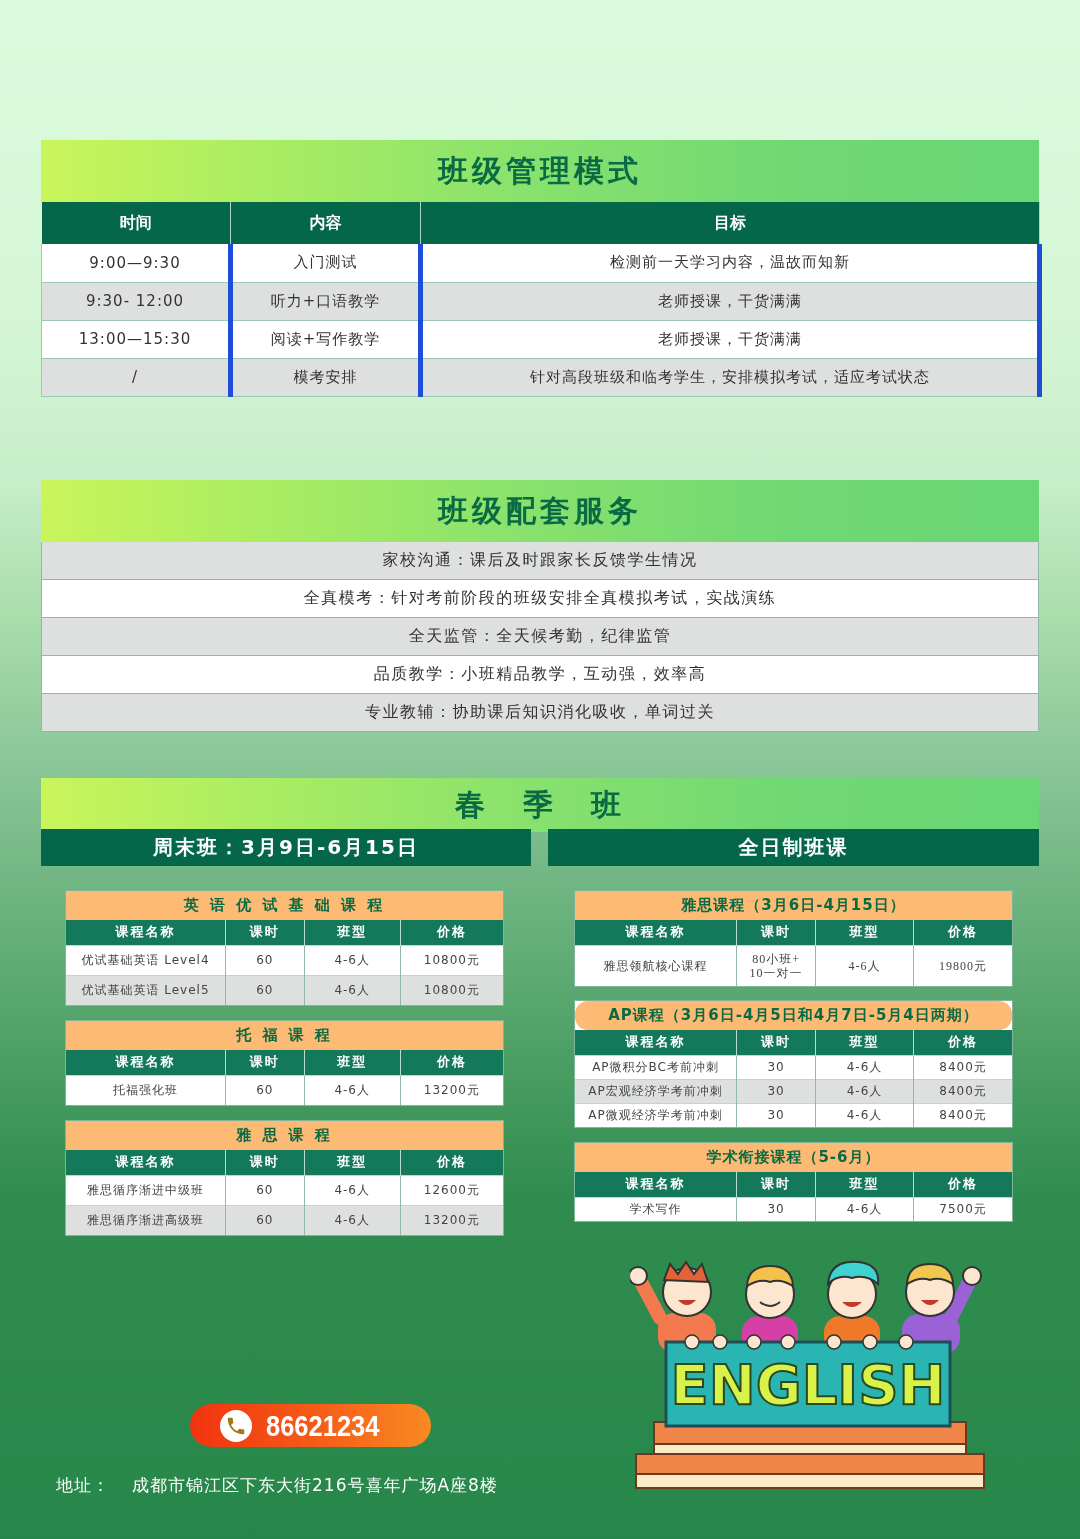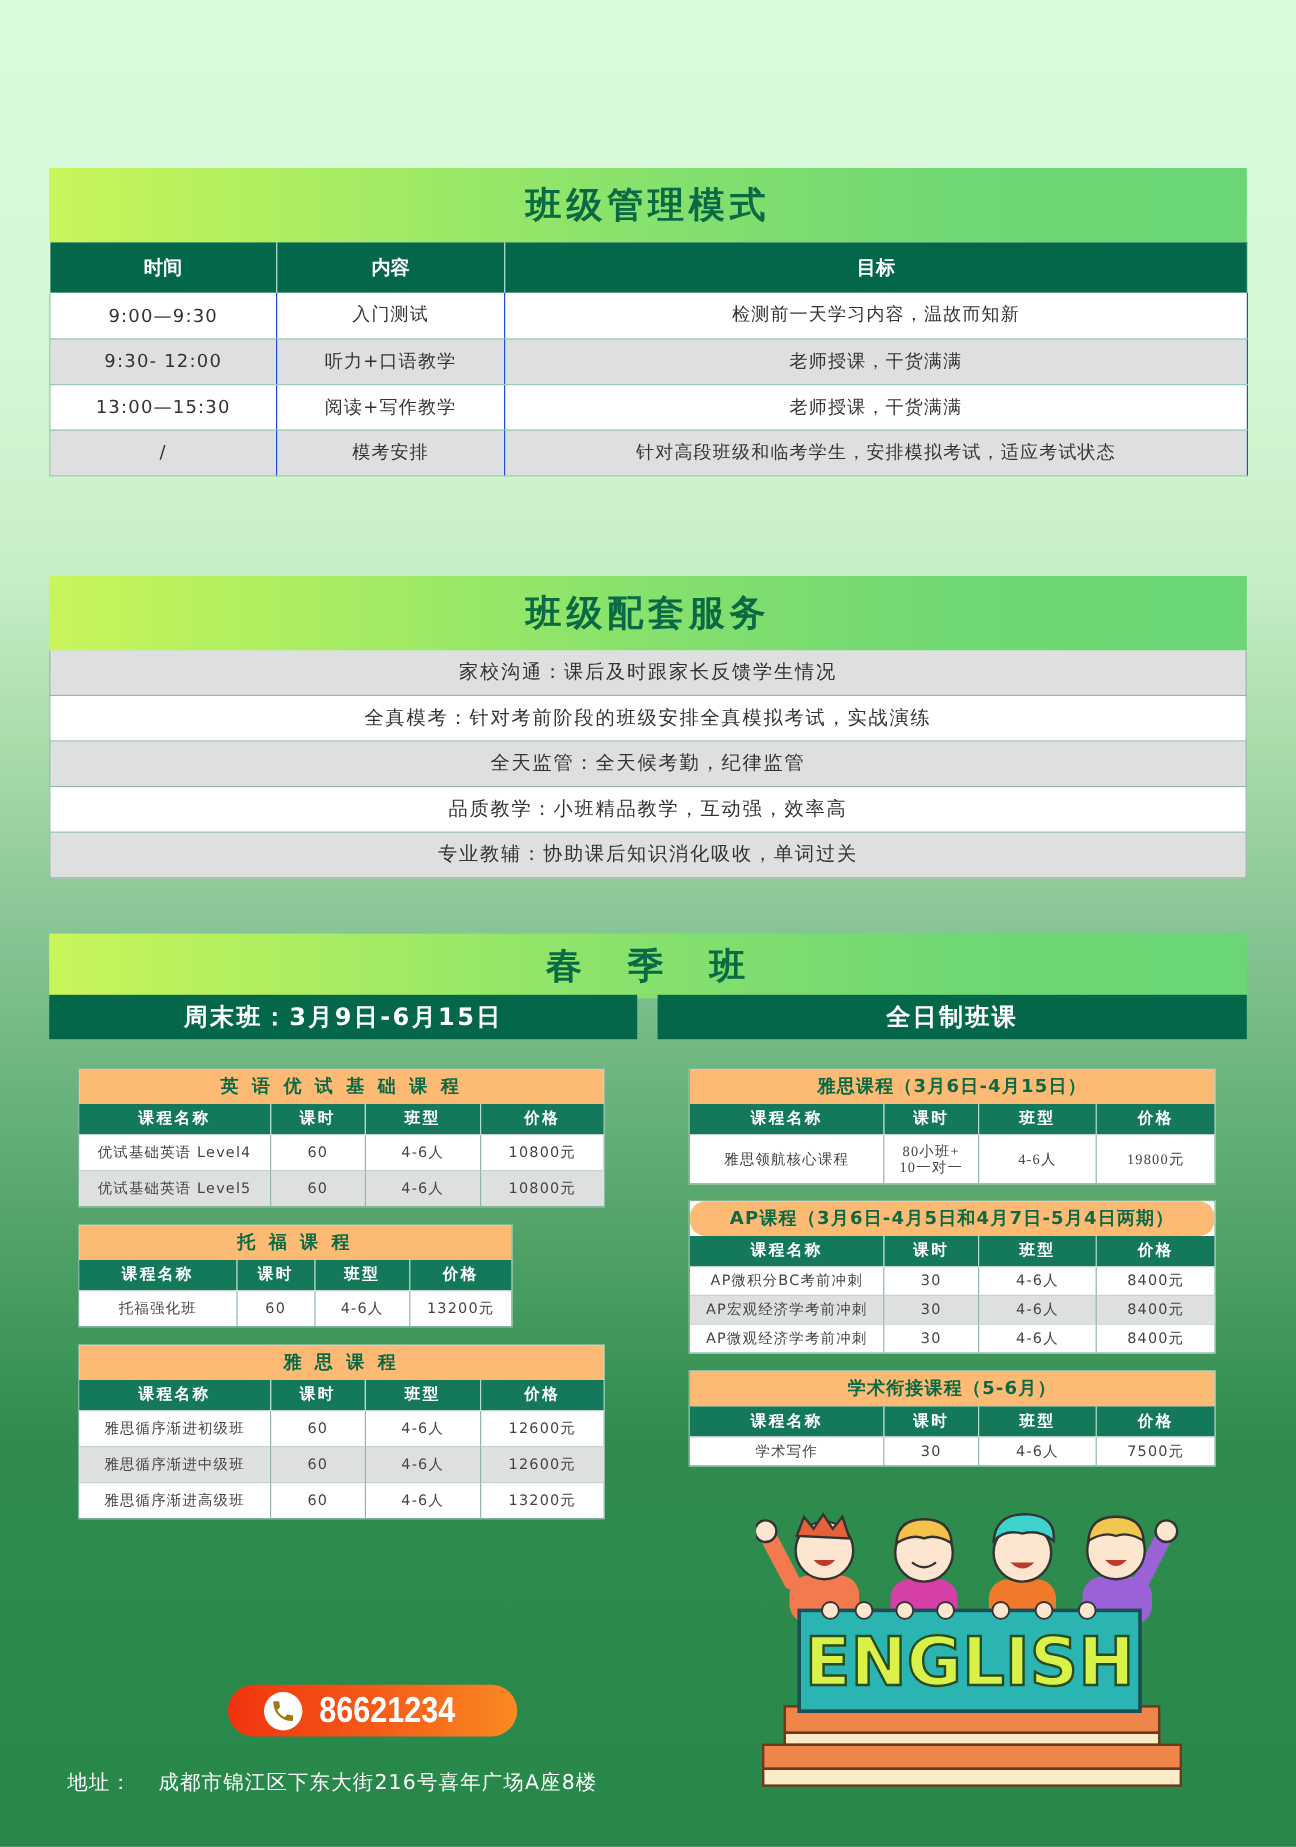--- a/index.html
+++ b/index.html
@@ -25,21 +25,21 @@
   .mgmt-table {
     position: absolute; left: 41px; top: 202px; width: 998px;
     border-collapse: collapse; table-layout: fixed;
   }
   .mgmt-table th {
     background: #05674a; color: #fff; font-weight: bold; font-size: 16px;
     height: 42px; border-right: 1px solid #a9d6bf;
   }
   .mgmt-table td {
     height: 38px; text-align: center; font-size: 15px; color: #333;
-    border-right: 1px solid #1d4ed8; border-bottom: 1px solid #9cc9b2;
+    border-right: 5px solid #1d4ed8; border-bottom: 1px solid #9cc9b2;
     letter-spacing: 1px;
   }
   .mgmt-table tr:nth-child(odd) td { background: #ffffff; }
   .mgmt-table tr:nth-child(even) td { background: #dedfdf; }
   .mgmt-table tr td:first-child { border-left: 1px solid #9cc9b2; }
 
   
   .svc-list { position: absolute; left: 41px; top: 542px; width: 998px; }
   .svc-item {
     height: 38px; display: flex; align-items: center; justify-content: center;
@@ -192,21 +192,21 @@
       <tr>
         <td>优试基础英语 Level5</td>
         <td>60</td>
         <td>4-6人</td>
         <td>10800元</td>
       </tr>
     </tbody>
   </table>
 </div>
 
-<div class="course" style="left:65px; top:1020px; width:362px;">
+<div class="course" style="left:65px; top:1020px; width:439px;">
   <div class="course-title">托 福 课 程</div>
   <table>
     <colgroup>
         <col style="width:36.5%">
         <col style="width:18%">
         <col style="width:22%">
         <col style="width:23.5%">
       </colgroup>
     <thead>
         <tr>
@@ -238,26 +238,20 @@
       </colgroup>
     <thead>
         <tr>
       <th>课程名称</th>
       <th>课时</th>
       <th>班型</th>
       <th>价格</th>
     </tr>
       </thead>
     <tbody>
-      <tr>
-        <td>雅思循序渐进初级班</td>
-        <td>60</td>
-        <td>4-6人</td>
-        <td>12600元</td>
-      </tr>
       <tr>
         <td>雅思循序渐进中级班</td>
         <td>60</td>
         <td>4-6人</td>
         <td>12600元</td>
       </tr>
       <tr>
         <td>雅思循序渐进高级班</td>
         <td>60</td>
         <td>4-6人</td>

